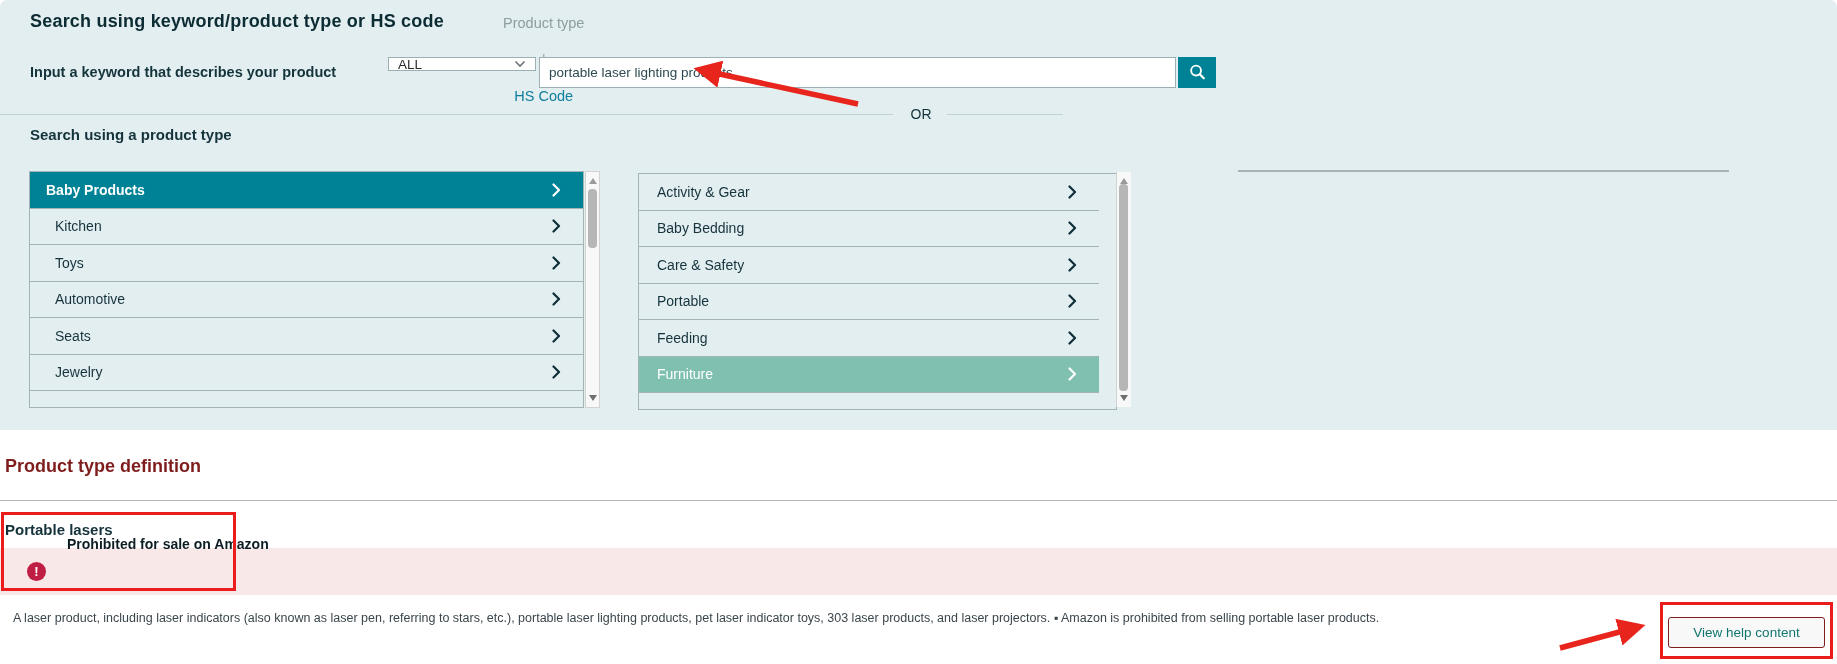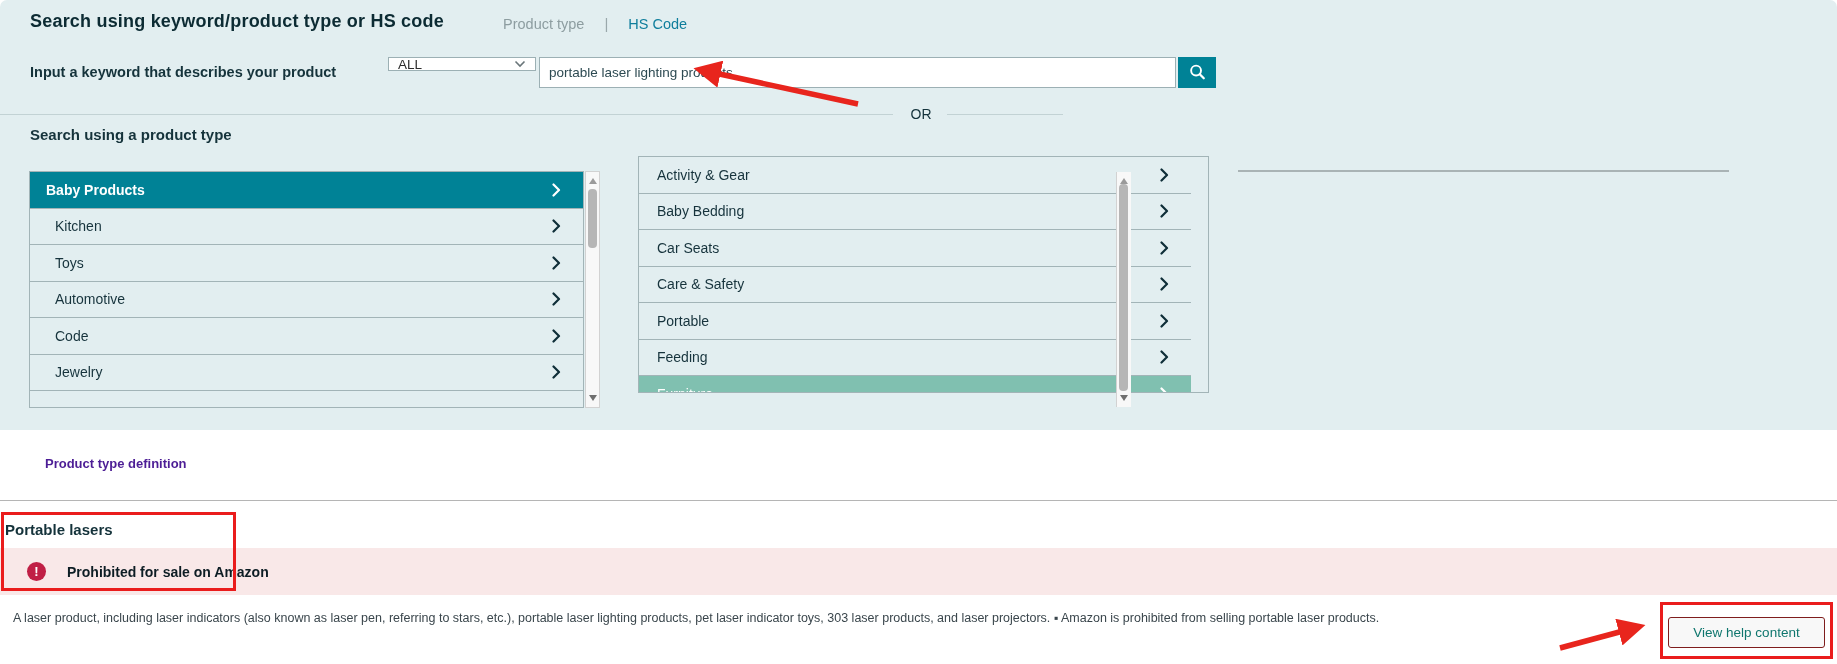--- a/index.html
+++ b/index.html
@@ -6,21 +6,21 @@
   html,body { background:#fff; }
   #app {
     position:relative; width:1837px; height:664px; overflow:hidden;
     font-family:"Liberation Sans", sans-serif; background:#ffffff;border-radius:7px;
   }
   .abs { position:absolute; }
 
   
   .top-panel { left:0; top:0; width:1837px; height:430px; background:var(--c-panel_bg,#e2eef0); }
   .page-title { left:30px; top:11px; font-size:18px; font-weight:bold; color:#0c2b33; letter-spacing:.2px; }
-  .tabs { left:503px; top:15px; display:flex; align-items:flex-end; gap:20px; font-size:14.5px; }
+  .tabs { left:503px; top:15px; display:flex; align-items:center; gap:20px; font-size:14.5px;flex-direction:column; }
   .tab-muted { color:#8d9da0; }
   .tab-sep { color:#9aa8ab; font-size:15px; }
   .tab-link { color:var(--c-link,#0f7e9c); cursor:pointer; }
 
   .kw-label { left:30px; top:64px; font-size:14.5px; font-weight:bold; color:#15333b; }
   .select-box {
     left:388px; top:57px; width:148px; height:14px; background:#fff;
     border:1px solid #9cb0b4; display:flex; align-items:center; justify-content:space-between;
     padding:0 9px; font-size:13.5px; color:#2c2c2c; cursor:pointer;
   }
@@ -37,21 +37,21 @@
   .or-line { top:114px; height:1px; background:#c2d2d4; }
   .or-line.l { left:0; width:893px; }
   .or-line.r { left:947px; width:116px; }
   .or-text { left:899px; top:106px; width:44px; text-align:center; font-size:14px; color:#13323b; }
 
   .pt-heading { left:30px; top:126px; font-size:15px; font-weight:bold; color:#15333b; }
 
   
   .list { border:1px solid #a2b4b7; overflow:hidden; }
   .cat-list  { left:29px;  top:171px; width:555px; height:237px; }
-  .sub-list  { left:638px; top:156px; width:571px; height:237px; }
+  .sub-list  { left:638px; top:173px; width:479px; height:237px; }
   .sub-list .list-row { margin-right:17px; }
   .list-row {
     height:36.5px; border-bottom:1px solid #a2b4b7; display:flex; align-items:center;
     justify-content:space-between; padding:0 22px 0 25px; font-size:14px; color:#16333c;
     cursor:pointer; background:transparent;
   }
   .sub-list .list-row { padding-left:18px; }
   .list-row .row-chevron { color:#0f2e38; display:flex; align-items:center; }
   .list-row.selected { background:var(--c-selected_row,#008296); color:#fff; font-weight:bold;padding-left:16px; }
   .list-row.selected .row-chevron { color:#fff; }
@@ -65,31 +65,31 @@
   .sbar .thumb { position:absolute; left:2px; width:9px; background:#b6b6b6; border-radius:4px; }
   .sbar-left  .thumb { top:17px; height:59px; }
   .sbar-right .thumb { top:12px; height:207px; }
   .tri { position:absolute; left:3px; width:0; height:0; border-left:4px solid transparent; border-right:4px solid transparent; }
   .tri-up   { top:6px;  border-bottom:6px solid #9a9a9a; }
   .tri-down { bottom:6px; border-top:6px solid #6f6f6f; }
 
   .third-col-line { left:1238px; top:170px; width:491px; height:2px; background:#a9b3b5; }
 
   
-  .def-heading { left:5px; top:456px; font-size:13px; font-weight:bold; color:#4c1d95;margin-left:40px; }
+  .def-heading { left:5px; top:456px; font-size:18px; font-weight:bold; color:#7f1d1d; }
   .hr { left:0; top:500px; width:1837px; height:1px; background:#b5b5b5; }
 
   .product-name { left:5px; top:521px; font-size:15px; font-weight:bold; color:#14323a; }
   .banner { left:0; top:548px; width:1837px; height:47px; background:var(--c-prohibited_bg,#f9e8e8); }
   .excl-icon {
     left:27px; top:562px; width:19px; height:19px; border-radius:50%;
     background:var(--c-prohibited_icon,#c01f45); color:#fff; font-size:13px; font-weight:bold;
     display:flex; align-items:center; justify-content:center; line-height:1;
   }
-  .prohibited-text { left:67px; top:564px; font-size:14px; font-weight:bold; color:#0d1d24; }
+  .prohibited-text { left:67px; top:536px; font-size:14px; font-weight:bold; color:#0d1d24; }
 
   .description { left:2px; top:611px; width:1700px; font-size:12.5px; color:#3a464c; white-space:nowrap;margin-left:11px; }
 
   .help-btn {
     left:1668px; top:617px; width:157px; height:31px; background:#f8f8f8;
     border:1px solid #7f1d1d; border-radius:3px; font-size:13.5px; color:#0f766e;
     display:flex; align-items:center; justify-content:center; cursor:pointer;
     font-family:"Liberation Sans", sans-serif;
   }
 
@@ -178,21 +178,21 @@
       </div>
       <div class="list-row">
         <span class="row-label">Automotive</span>
         <span class="row-chevron">
           <svg width="9" height="14" viewBox="0 0 9 14">
             <polyline points="1.5,1.5 7,7 1.5,12.5" fill="none" stroke="currentColor" stroke-width="2.2" stroke-linecap="round" stroke-linejoin="round"></polyline>
           </svg>
         </span>
       </div>
       <div class="list-row">
-        <span class="row-label">Code</span>
+        <span class="row-label">Seats</span>
         <span class="row-chevron">
           <svg width="9" height="14" viewBox="0 0 9 14">
             <polyline points="1.5,1.5 7,7 1.5,12.5" fill="none" stroke="currentColor" stroke-width="2.2" stroke-linecap="round" stroke-linejoin="round"></polyline>
           </svg>
         </span>
       </div>
       <div class="list-row">
         <span class="row-label">Jewelry</span>
         <span class="row-chevron">
           <svg width="9" height="14" viewBox="0 0 9 14">
@@ -205,28 +205,20 @@
       <div class="list-row">
         <span class="row-label">Activity &amp; Gear</span>
         <span class="row-chevron">
           <svg width="9" height="14" viewBox="0 0 9 14">
             <polyline points="1.5,1.5 7,7 1.5,12.5" fill="none" stroke="currentColor" stroke-width="2.2" stroke-linecap="round" stroke-linejoin="round"></polyline>
           </svg>
         </span>
       </div>
       <div class="list-row">
         <span class="row-label">Baby Bedding</span>
-        <span class="row-chevron">
-          <svg width="9" height="14" viewBox="0 0 9 14">
-            <polyline points="1.5,1.5 7,7 1.5,12.5" fill="none" stroke="currentColor" stroke-width="2.2" stroke-linecap="round" stroke-linejoin="round"></polyline>
-          </svg>
-        </span>
-      </div>
-      <div class="list-row">
-        <span class="row-label">Car Seats</span>
         <span class="row-chevron">
           <svg width="9" height="14" viewBox="0 0 9 14">
             <polyline points="1.5,1.5 7,7 1.5,12.5" fill="none" stroke="currentColor" stroke-width="2.2" stroke-linecap="round" stroke-linejoin="round"></polyline>
           </svg>
         </span>
       </div>
       <div class="list-row">
         <span class="row-label">Care &amp; Safety</span>
         <span class="row-chevron">
           <svg width="9" height="14" viewBox="0 0 9 14">

